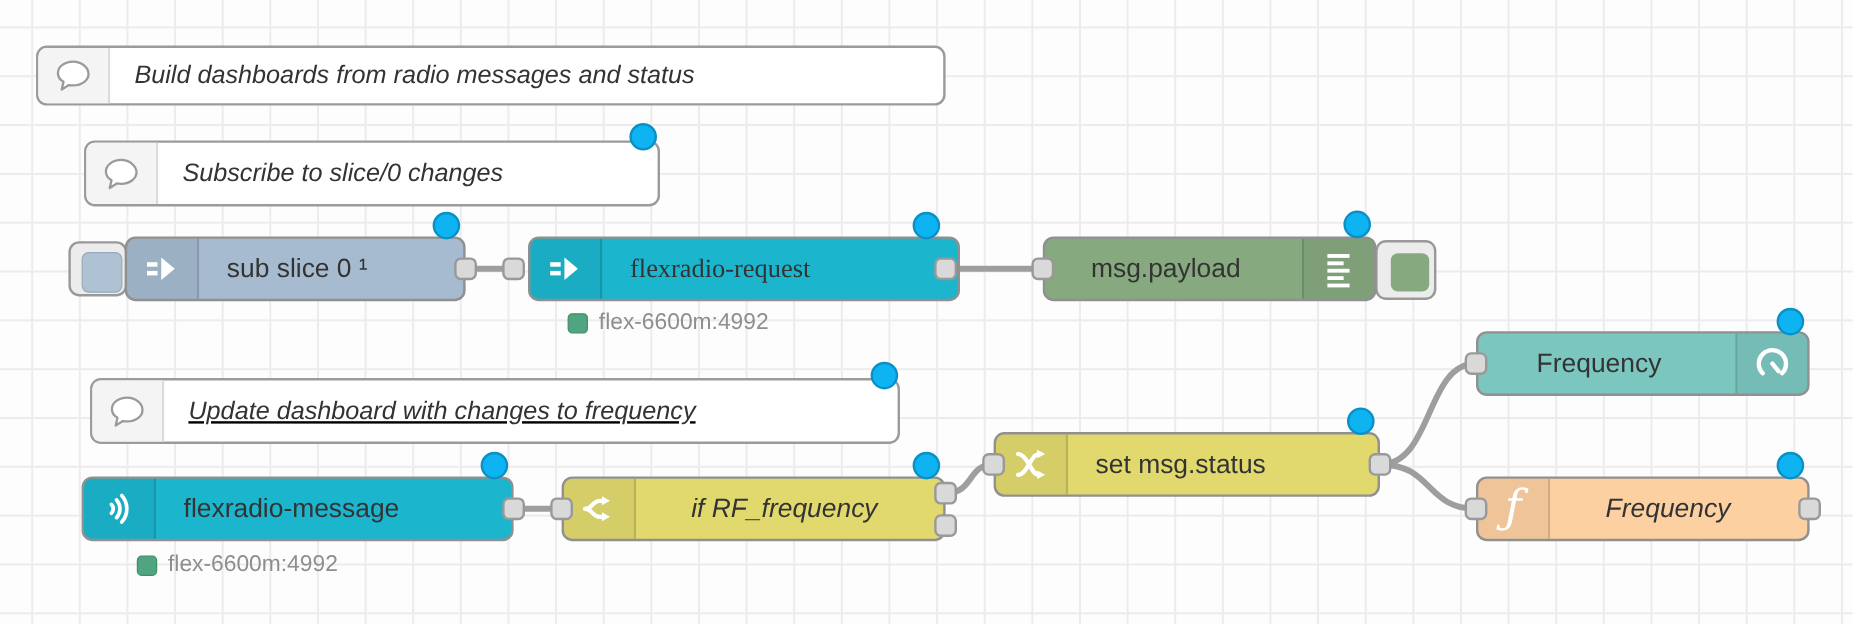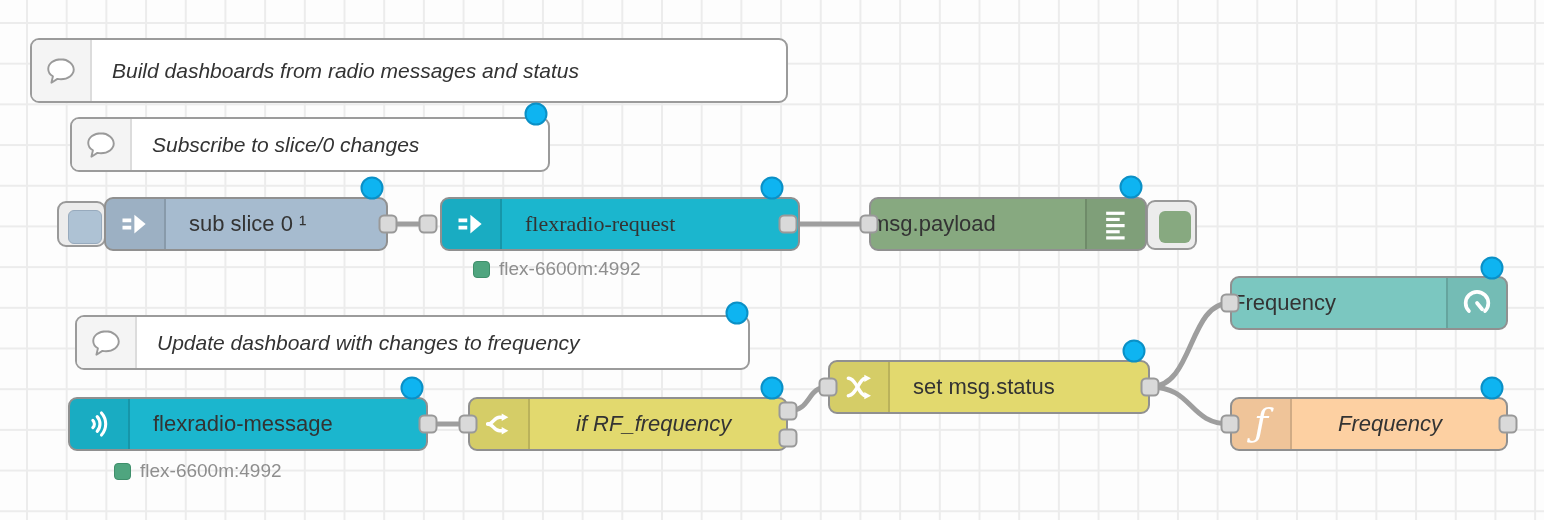--- a/index.html
+++ b/index.html
@@ -15,21 +15,21 @@
     position:absolute;height:54px;box-sizing:border-box;border:2px solid #909090;
     border-radius:9px;display:flex;align-items:center;z-index:3;
   }
   .icon-region{
     width:58px;align-self:stretch;flex:0 0 58px;background:rgba(0,0,0,0.055);
     border-right:2px solid rgba(0,0,0,0.13);display:flex;align-items:center;justify-content:center;
     border-radius:7px 0 0 7px;
   }
   .icon-right .icon-region{order:2;border-right:none;border-left:2px solid rgba(0,0,0,0.13);border-radius:0 7px 7px 0;}
   .node .label{flex:1;font-size:22px;color:#333;padding-left:23px;white-space:nowrap;}
-  .icon-right .label{text-align:left;padding-right:13px;padding-left:0;}
+  .icon-right .label{text-align:center;padding-right:13px;padding-left:0;}
   .italic-label .label{font-style:italic;padding-left:46px;}
   .comment{background:#ffffff;border-color:#9b9b9b;}
   .comment .icon-region{background:#f4f4f4;border-right-color:#dcdcdc;}
   .comment .label{font-style:italic;font-size:21px;padding-left:20px;}
   .side-btn{position:absolute;box-sizing:border-box;background:#ececec;border:2px solid #999;border-radius:9px;z-index:2;}
   .side-btn .inner{position:absolute;border-radius:6px;}
   .status{position:absolute;display:flex;align-items:center;gap:9px;font-size:19px;color:#8e8e8e;z-index:3;padding-left:28px;}
   .status .status-dot{width:17px;height:17px;border-radius:4px;background:#4fa57f;border:1.5px solid #3f8f6b;box-sizing:border-box;}
 </style>
 </head>
@@ -49,39 +49,39 @@
   </svg>
 
   <div class="side-btn" data-interactable="true" style="left:57px;top:201px;width:49px;height:46px;">
     <div class="inner" data-interactable="false" style="left:9px;top:7px;width:32px;height:32px;background:#aec2d4;border:1.5px solid #97aabd;"></div>
   </div>
 
   <div class="side-btn" data-interactable="true" style="left:1146px;top:200px;width:51px;height:50px;">
     <div class="inner" data-interactable="false" style="left:11px;top:9px;width:32px;height:32px;background:#87a980;"></div>
   </div>
 
-  <div class="node comment" data-interactable="true" style="left:30px;top:38px;width:758px;height:65px;">
+  <div class="node comment" data-interactable="true" style="left:30px;top:38px;width:758px;height:50px;">
     <span class="icon-region" data-interactable="false">
       <svg width="34" height="32" viewBox="0 0 32 30">
           <path d="M16 4 C9.4 4 4 8 4 13 c0 2.8 1.7 5.3 4.4 6.9 L7 26 l5.6-3.6 c1.1 .2 2.2 .3 3.4 .3 6.6 0 12-4 12-9 s-5.4-9.7-12-9.7 z" fill="#fff" stroke="#9a9a9a" stroke-width="1.8" stroke-linejoin="round"></path>
         </svg>
     </span>
     <span class="label" data-interactable="false">Build dashboards from radio messages and status</span>
   </div>
 
   <div class="node comment" data-interactable="true" style="left:70px;top:117px;width:480px;height:55px;">
     <span class="icon-region" data-interactable="false">
       <svg width="34" height="32" viewBox="0 0 32 30">
           <path d="M16 4 C9.4 4 4 8 4 13 c0 2.8 1.7 5.3 4.4 6.9 L7 26 l5.6-3.6 c1.1 .2 2.2 .3 3.4 .3 6.6 0 12-4 12-9 s-5.4-9.7-12-9.7 z" fill="#fff" stroke="#9a9a9a" stroke-width="1.8" stroke-linejoin="round"></path>
         </svg>
     </span>
     <span class="label" data-interactable="false">Subscribe to slice/0 changes</span>
   </div>
 
-  <div class="node comment" data-interactable="true" style="left:75px;top:315px;width:675px;height:55px;">
+  <div class="node comment" data-interactable="true" style="left:75px;top:315px;width:675px;height:55px;text-decoration:underline;">
     <span class="icon-region" data-interactable="false">
       <svg width="34" height="32" viewBox="0 0 32 30">
           <path d="M16 4 C9.4 4 4 8 4 13 c0 2.8 1.7 5.3 4.4 6.9 L7 26 l5.6-3.6 c1.1 .2 2.2 .3 3.4 .3 6.6 0 12-4 12-9 s-5.4-9.7-12-9.7 z" fill="#fff" stroke="#9a9a9a" stroke-width="1.8" stroke-linejoin="round"></path>
         </svg>
     </span>
     <span class="label" data-interactable="false">Update dashboard with changes to frequency</span>
   </div>
 
   <div class="node" data-interactable="true" style="left:104px;top:197px;width:284px;background:#a6bbcf;">
     <span class="icon-region" data-interactable="false">

